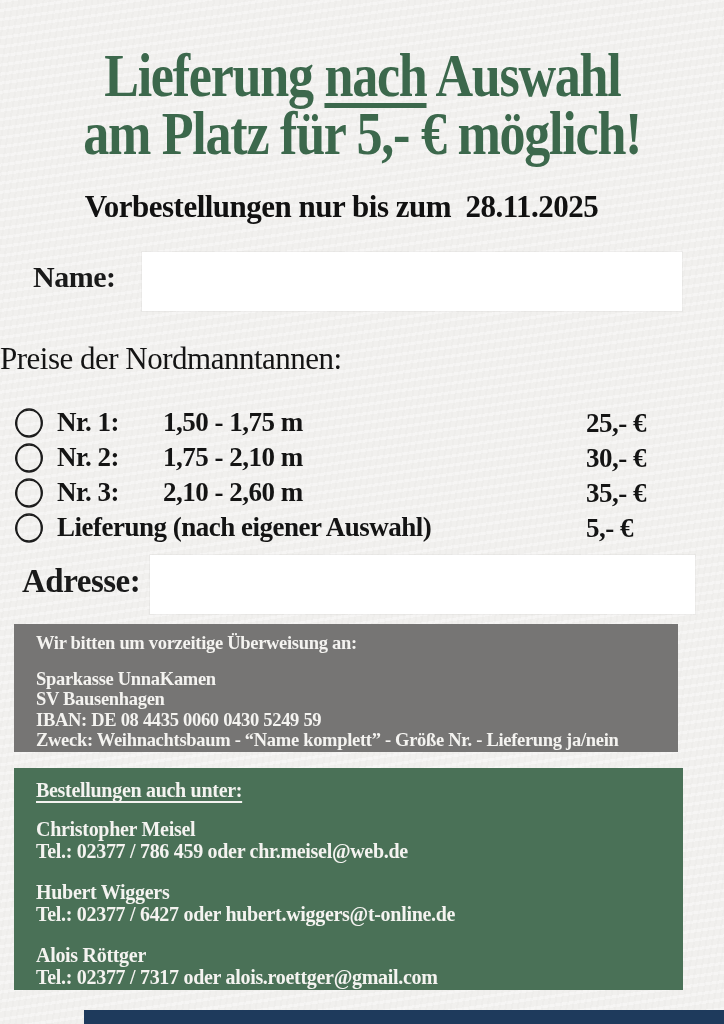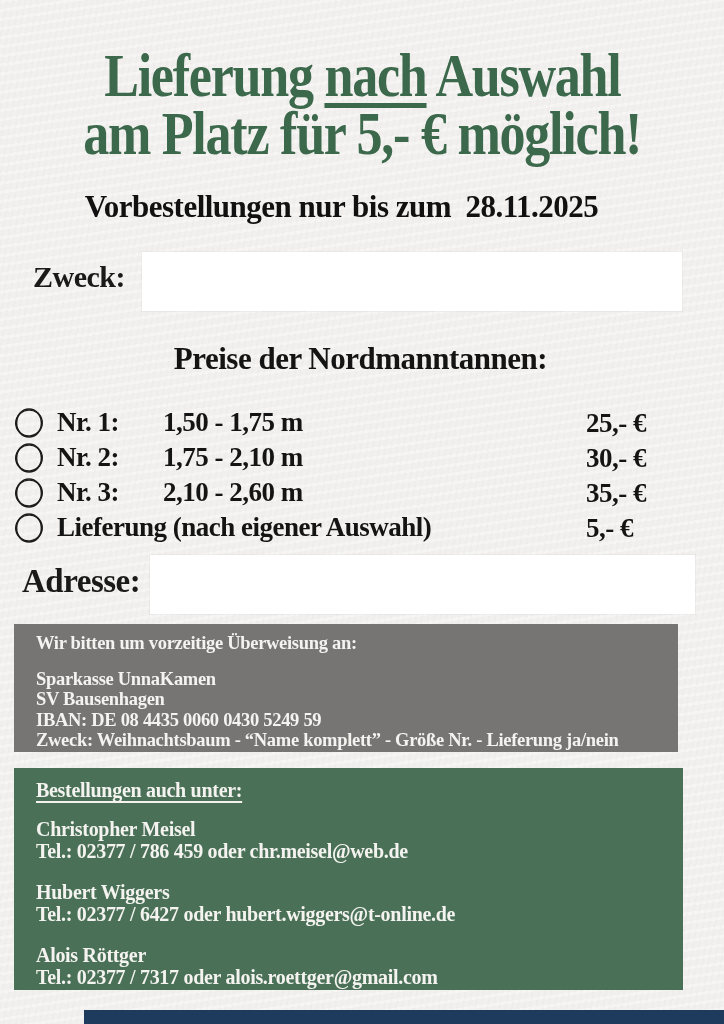--- a/index.html
+++ b/index.html
@@ -56,22 +56,21 @@
     font-family:"Liberation Serif","DejaVu Serif",serif;
     font-size:24px;color:#141414;
     padding:0 10px;box-sizing:border-box;
     box-shadow:0 0 0 1px rgba(0,0,0,0.03);
   }
   .inp-name{left:142px;top:252px;width:540px;height:59px;}
   .inp-address{left:150px;top:555px;width:545px;height:59px;}
   
   .prices-title{
     position:absolute;top:341px;left:0;width:721px;margin:0;
-    text-align:center;
-    font-size:31px;font-weight:700;letter-spacing:-0.5px;
+    font-size:31px;font-weight:400;letter-spacing:-0.5px;
   }
   .price-list{position:absolute;top:405px;left:0;width:724px;}
   .price-row{
     position:relative;height:35px;
     display:flex;align-items:center;
     font-size:27px;font-weight:700;letter-spacing:-0.5px;
     white-space:nowrap;
   }
   .circle{width:30px;height:32px;margin-left:14px;flex:0 0 auto;display:block;}
   .plabel{margin-left:13px;width:106px;}
@@ -115,21 +114,21 @@
 
 <div class="page">
 
   <div class="title">
     <span class="tline"><span class="squeeze"><span>Lieferung </span><span class="emph">nach</span><span> Auswahl</span></span></span>
     <span class="tline"><span class="squeeze">am Platz für 5,- € möglich!</span></span>
   </div>
 
   <div class="deadline">Vorbestellungen nur bis zum  28.11.2025</div>
 
-  <label class="field-label lbl-name">Zweck:</label>
+  <label class="field-label lbl-name">Name:</label>
   <input class="text-input inp-name" type="text" value="" style="">
 
   <h2 class="prices-title">Preise der Nordmanntannen:</h2>
 
   <div class="price-list">
 
     <div class="price-row">
       <svg class="circle" viewBox="0 0 30 32">
         <ellipse cx="15" cy="16" rx="12.5" ry="14" fill="none" stroke="#1c1c1c" stroke-width="1.7"></ellipse>
         <ellipse cx="15" cy="16" rx="13.4" ry="12.8" fill="none" stroke="#1c1c1c" stroke-width="1.2" transform="rotate(-9 15 16)"></ellipse>

